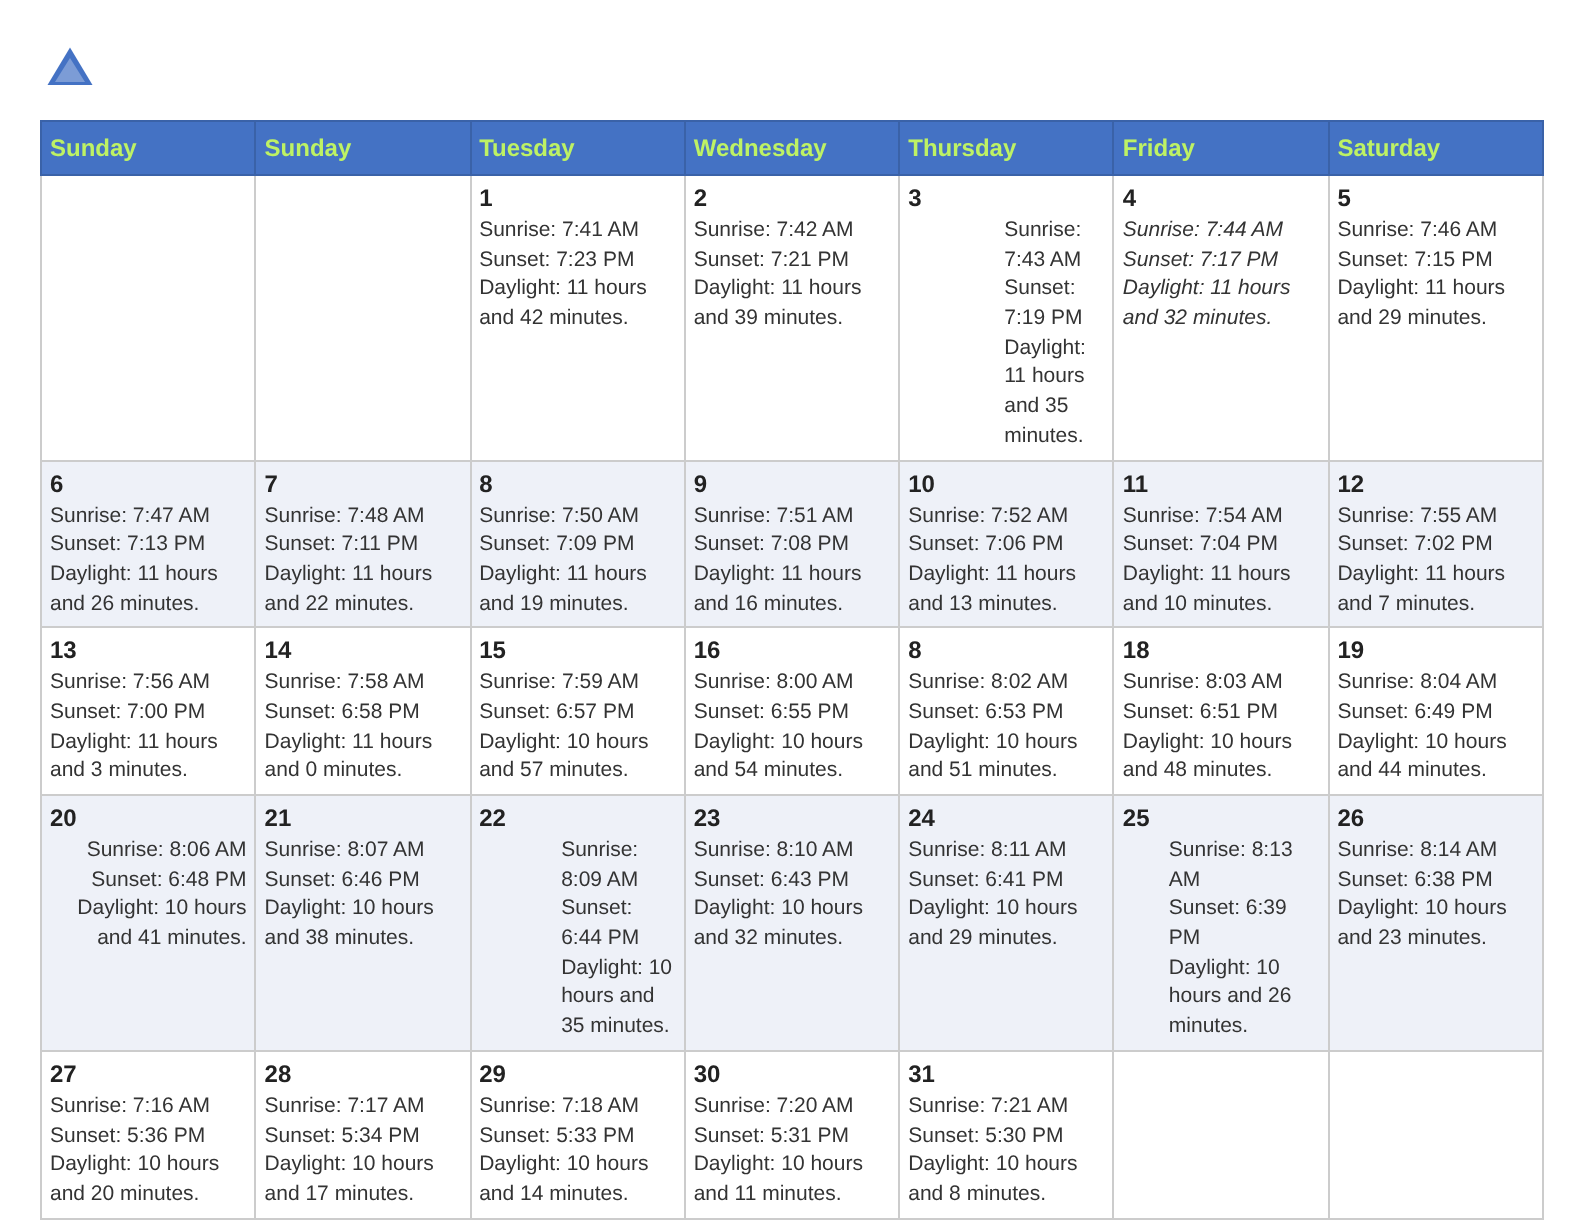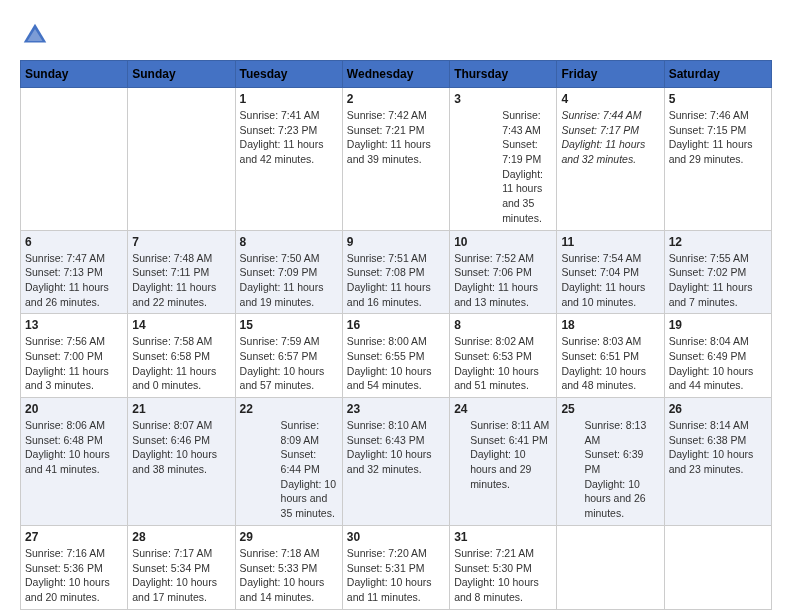--- a/index.html
+++ b/index.html
@@ -46,21 +46,21 @@
       font-size: 14px;
       color: #555;
     }
     .calendar {
       width: 100%;
       border-collapse: collapse;
       font-size: 11px;
     }
     .calendar th {
       background-color: #4472C4;
-      color: #000000;
+      color: #bef264;
       padding: 6px 4px;
       text-align: left;
       font-size: 12px;
       font-weight: bold;
       border: 1px solid #3a62a8;
     }
     .calendar td {
       border: 1px solid #ccc;
       vertical-align: top;
       padding: 4px;
@@ -243,21 +243,21 @@
         <td>
           <div class="day-number">19</div>
           <div class="day-info" style="white-space: pre-line;">Sunrise: 8:04 AM
 Sunset: 6:49 PM
 Daylight: 10 hours and 44 minutes.</div>
         </td>
       </tr>
       <tr>
         <td>
           <div class="day-number">20</div>
-          <div class="day-info" style="white-space: pre-line;">Sunrise: 8:06 AM
+          <div class="day-info" style="white-space: pre-line; text-align: right;">Sunrise: 8:06 AM
 Sunset: 6:48 PM
 Daylight: 10 hours and 41 minutes.</div>
         </td>
         <td>
           <div class="day-number">21</div>
           <div class="day-info" style="white-space: pre-line;">Sunrise: 8:07 AM
 Sunset: 6:46 PM
 Daylight: 10 hours and 38 minutes.</div>
         </td>
         <td>
@@ -267,21 +267,21 @@
 Daylight: 10 hours and 35 minutes.</div>
         </td>
         <td>
           <div class="day-number">23</div>
           <div class="day-info" style="white-space: pre-line;">Sunrise: 8:10 AM
 Sunset: 6:43 PM
 Daylight: 10 hours and 32 minutes.</div>
         </td>
         <td>
           <div class="day-number">24</div>
-          <div class="day-info" style="white-space: pre-line; margin-left: 16px;">Sunrise: 8:11 AM
+          <div class="day-info" style="white-space: pre-line;">Sunrise: 8:11 AM
 Sunset: 6:41 PM
 Daylight: 10 hours and 29 minutes.</div>
         </td>
         <td>
           <div class="day-number">25</div>
           <div class="day-info" style="white-space: pre-line; margin-left: 23px;">Sunrise: 8:13 AM
 Sunset: 6:39 PM
 Daylight: 10 hours and 26 minutes.</div>
         </td>
         <td>

